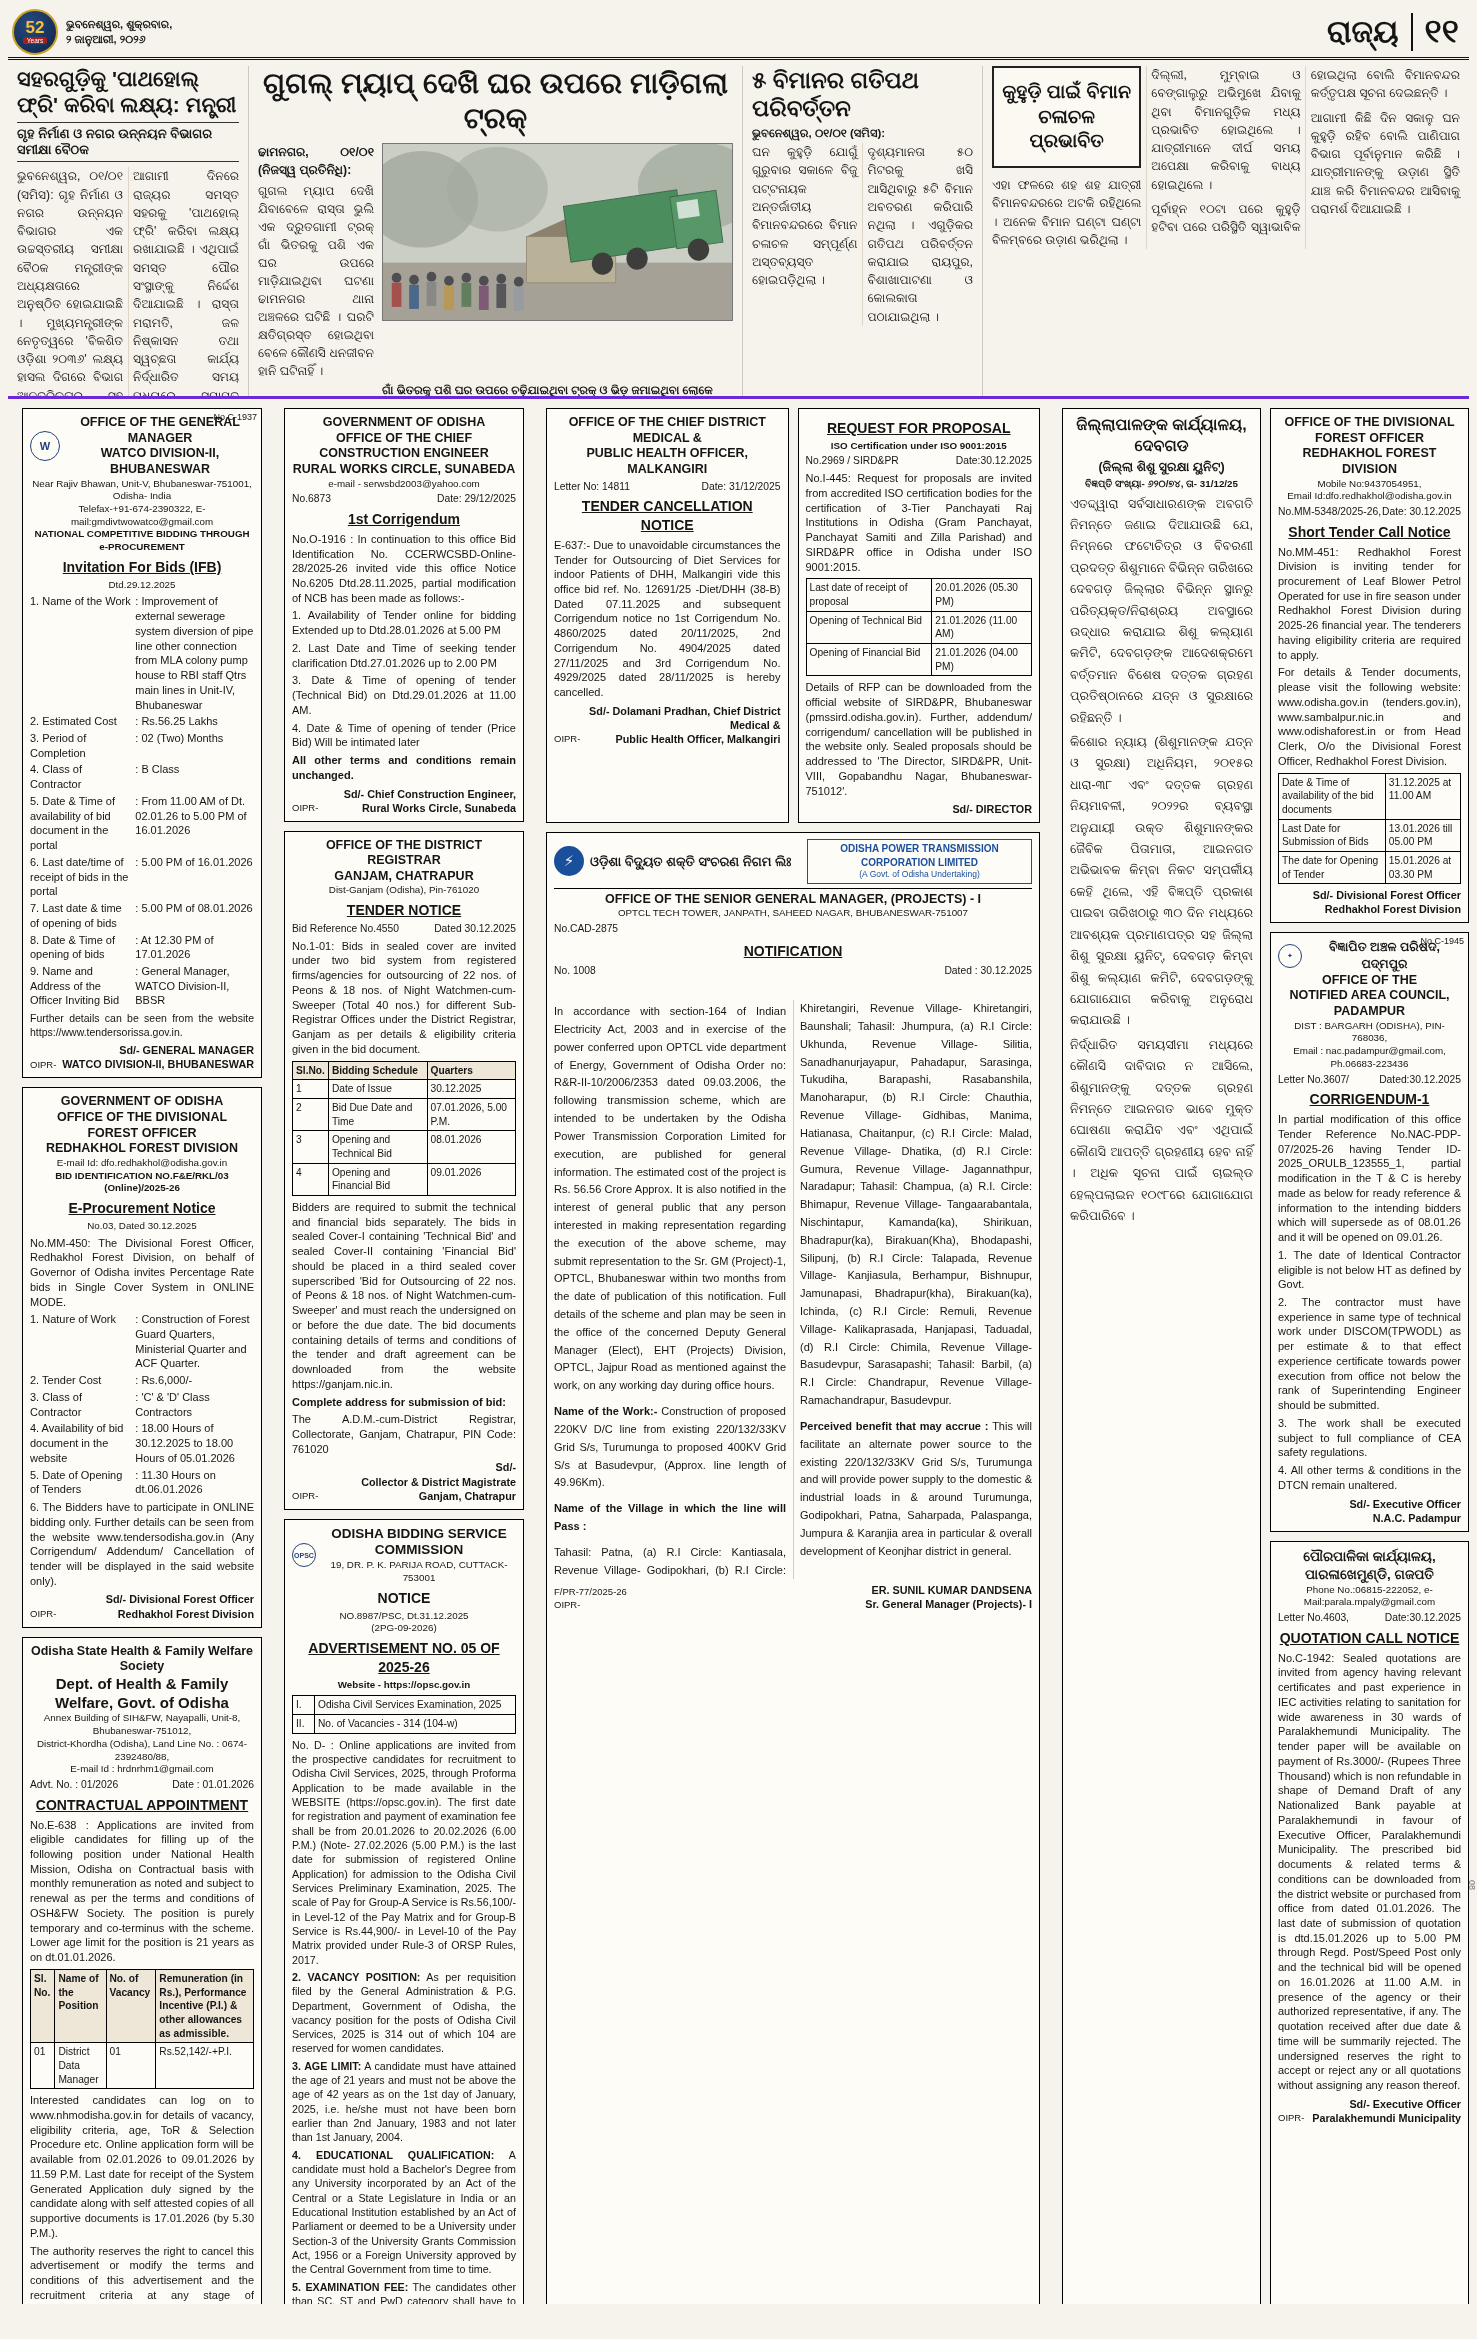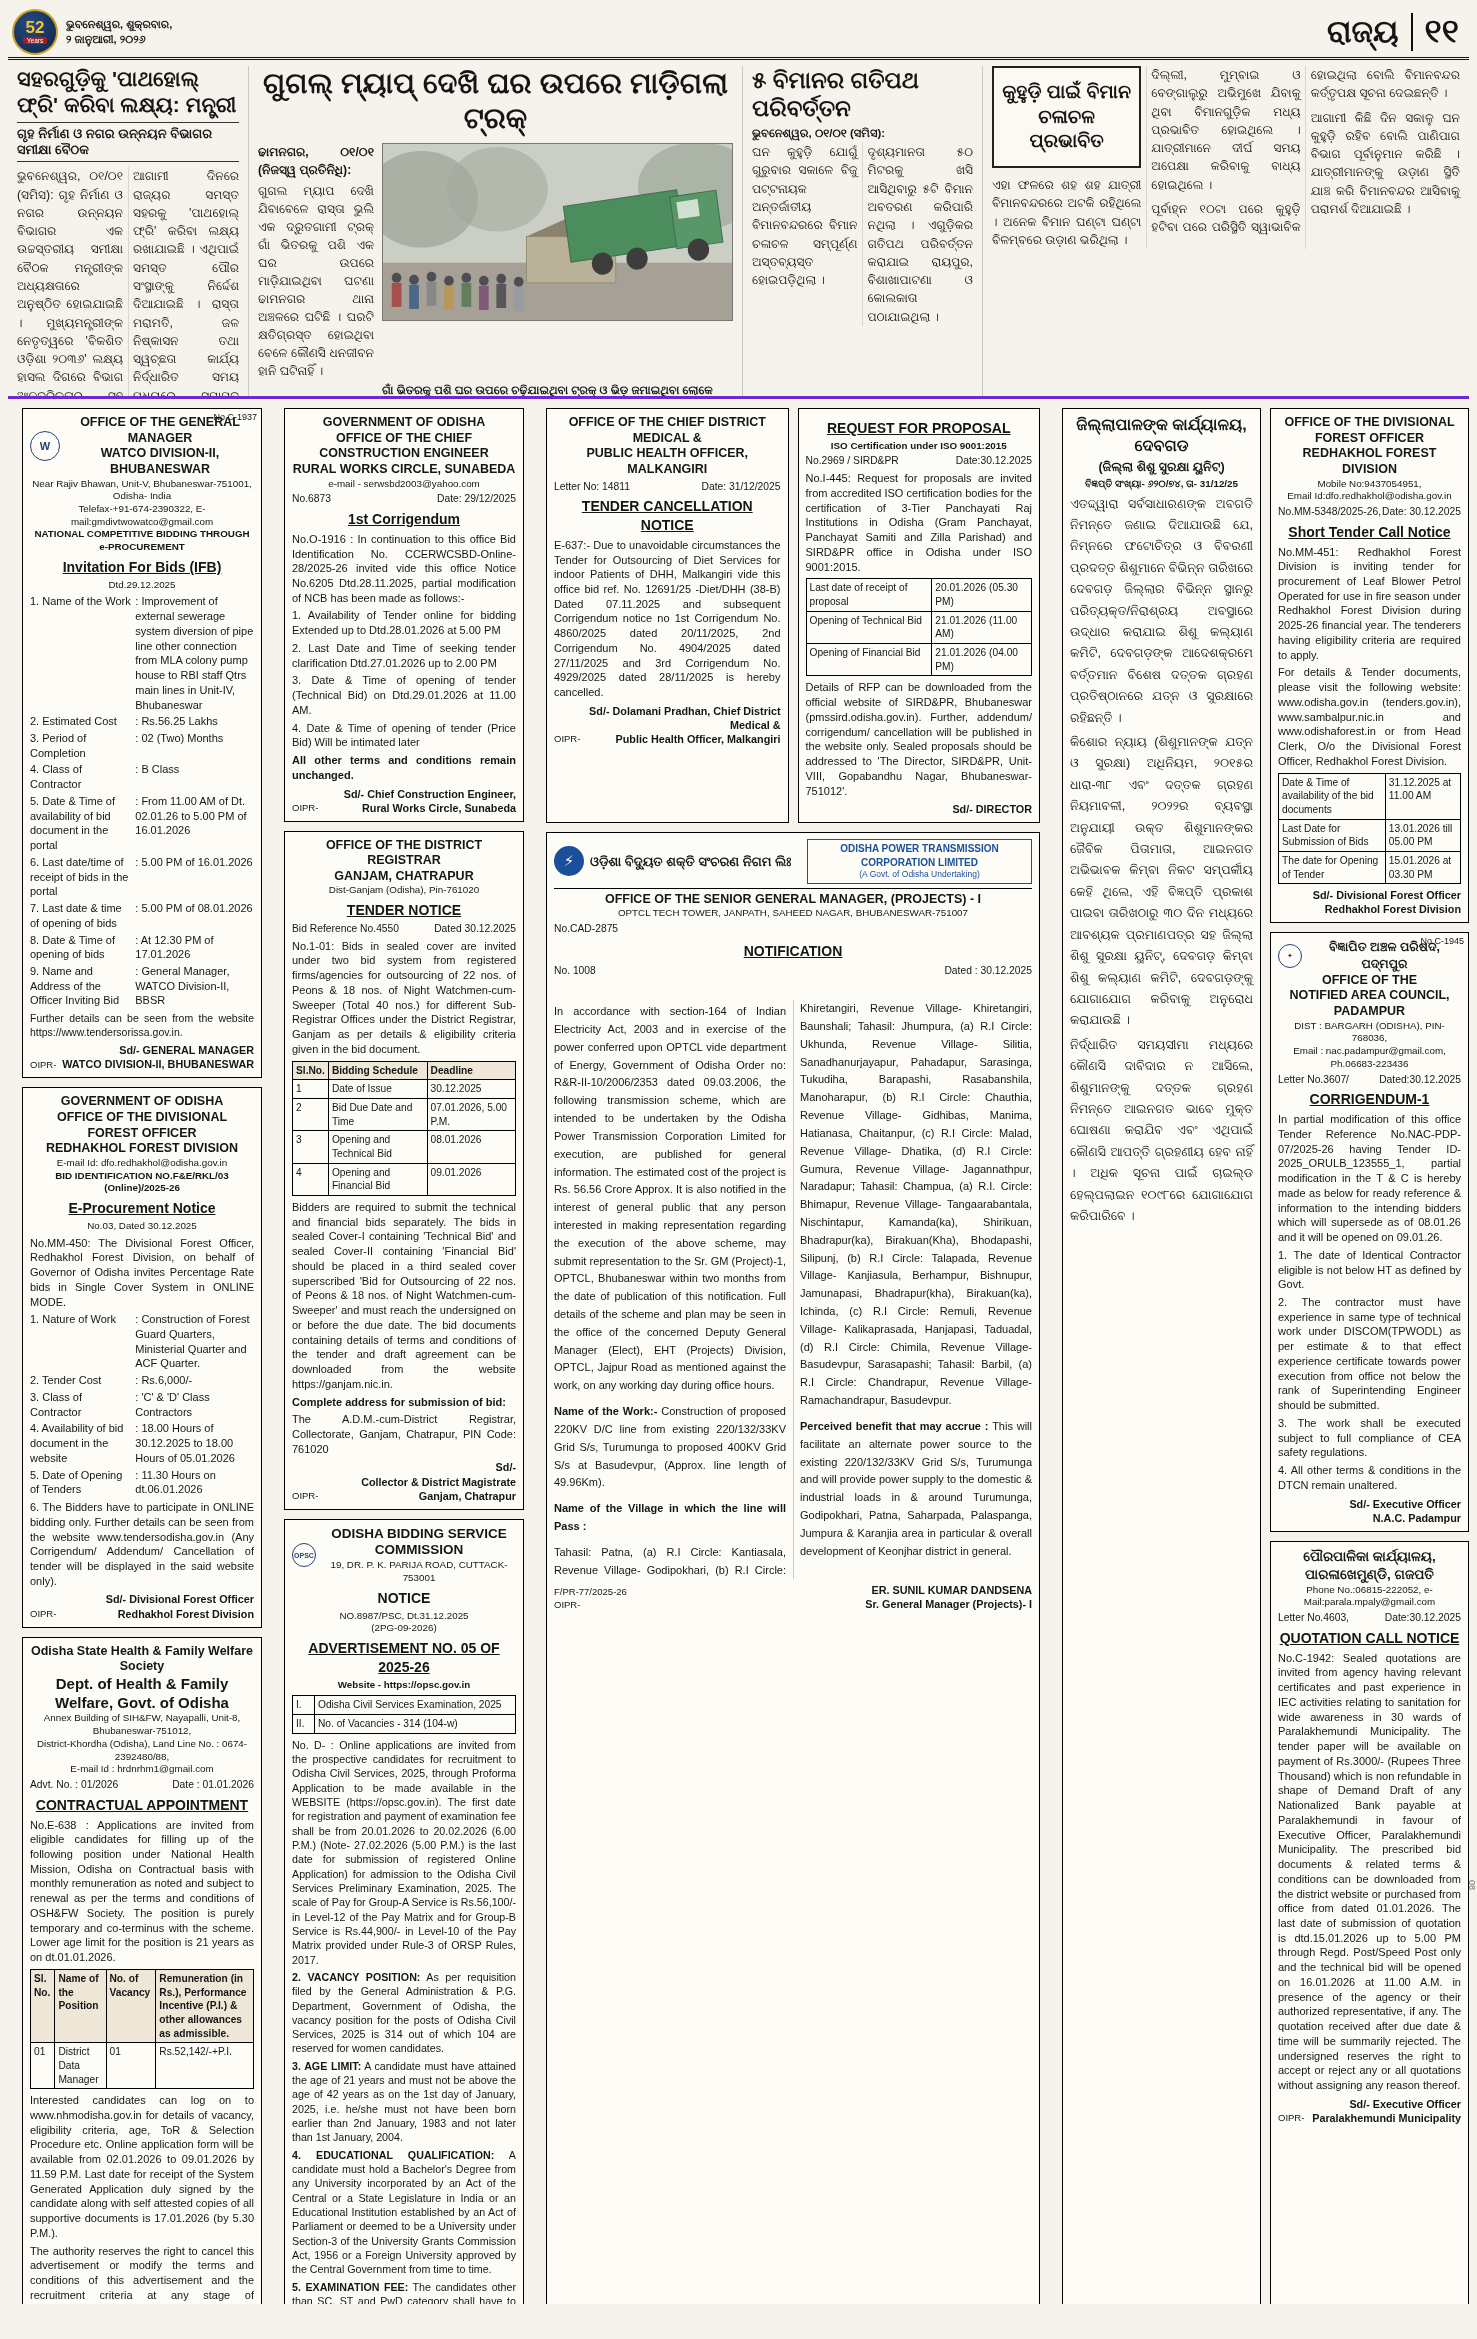--- a/index.html
+++ b/index.html
@@ -415,21 +415,21 @@
         <div class="n-meta">
           <span>Bid Reference No.4550</span>
           <span>Dated 30.12.2025</span>
         </div>
         <p>No.1-01: Bids in sealed cover are invited under two bid system from registered firms/agencies for outsourcing of 22 nos. of Peons &amp; 18 nos. of Night Watchmen-cum-Sweeper (Total 40 nos.) for different Sub-Registrar Offices under the District Registrar, Ganjam as per details &amp; eligibility criteria given in the bid document.</p>
         <table class="ntable">
           <thead>
             <tr>
               <th>Sl.No.</th>
               <th>Bidding Schedule</th>
-              <th>Deadline</th>
+              <th>Quarters</th>
             </tr>
           </thead>
           <tbody>
 
               <tr>
                 <td>1</td>
                 <td>Date of Issue</td>
                 <td>30.12.2025</td>
               </tr>
 

